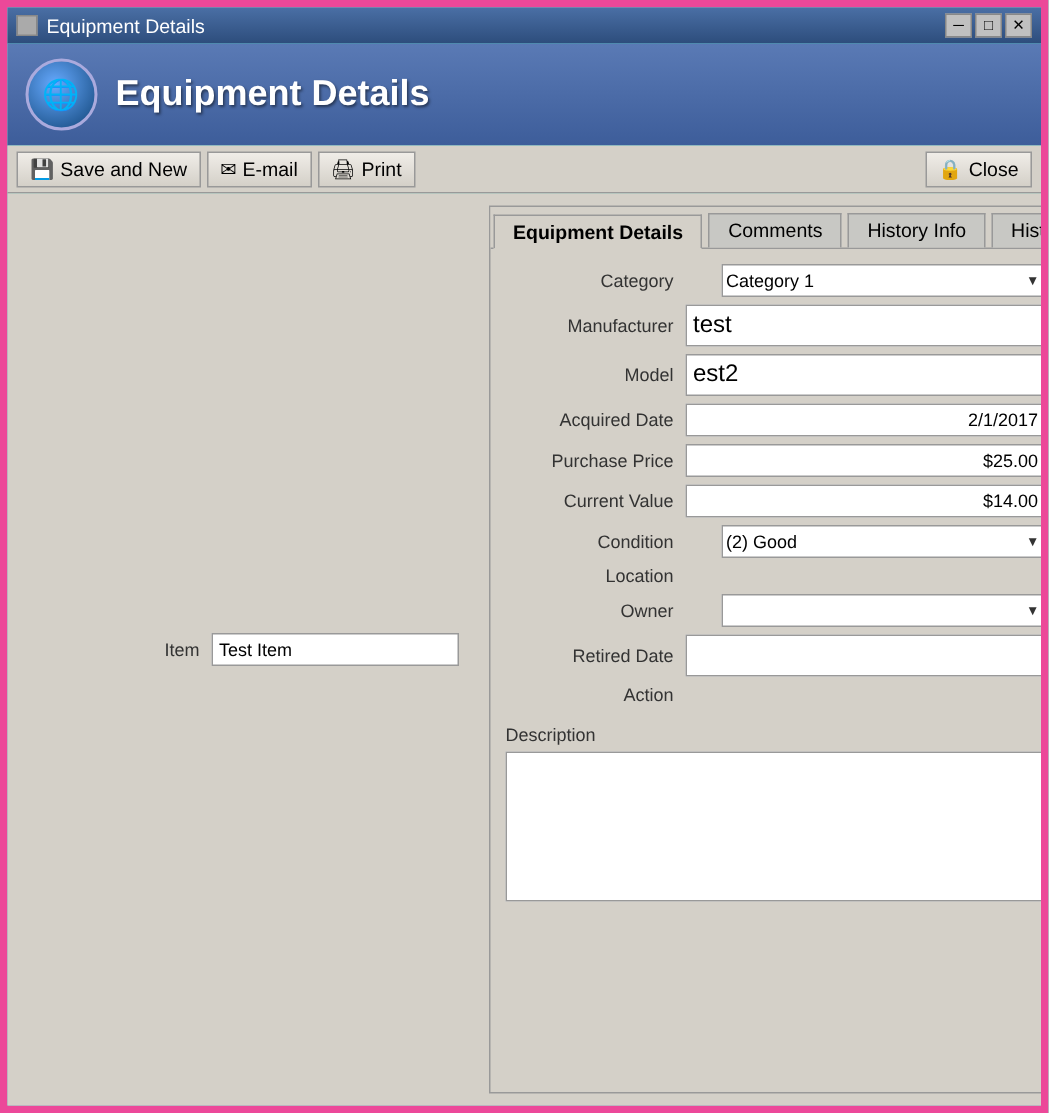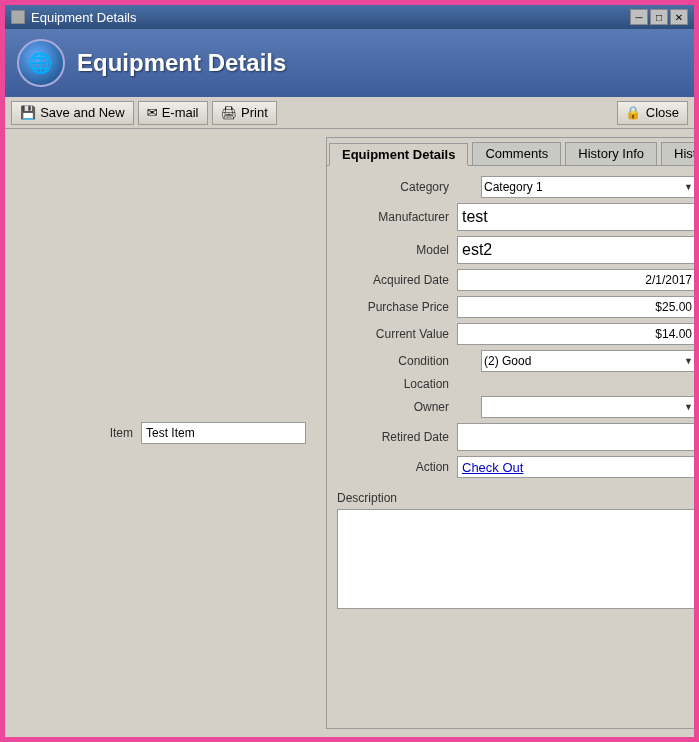--- a/index.html
+++ b/index.html
@@ -188,23 +188,20 @@
               </div>
             </div>
 
             <div class="form-row">
               <span class="form-label">Retired Date</span>
               <input class="form-input" type="text" value="" style="">
             </div>
 
             <div class="form-row">
               <span class="form-label">Action</span>
-              <div style="width:240px; height:22px; border:1px solid #999; background:white; padding:2px 4px; display:flex; align-items:center;">
-                <a class="form-link">Check Out</a>
-              </div>
             </div>
 
           </div>
 
           <div class="tab-right">
             <div class="image-box">
               <span class="paperclip">📎</span>
             </div>
           </div>
         </div>

